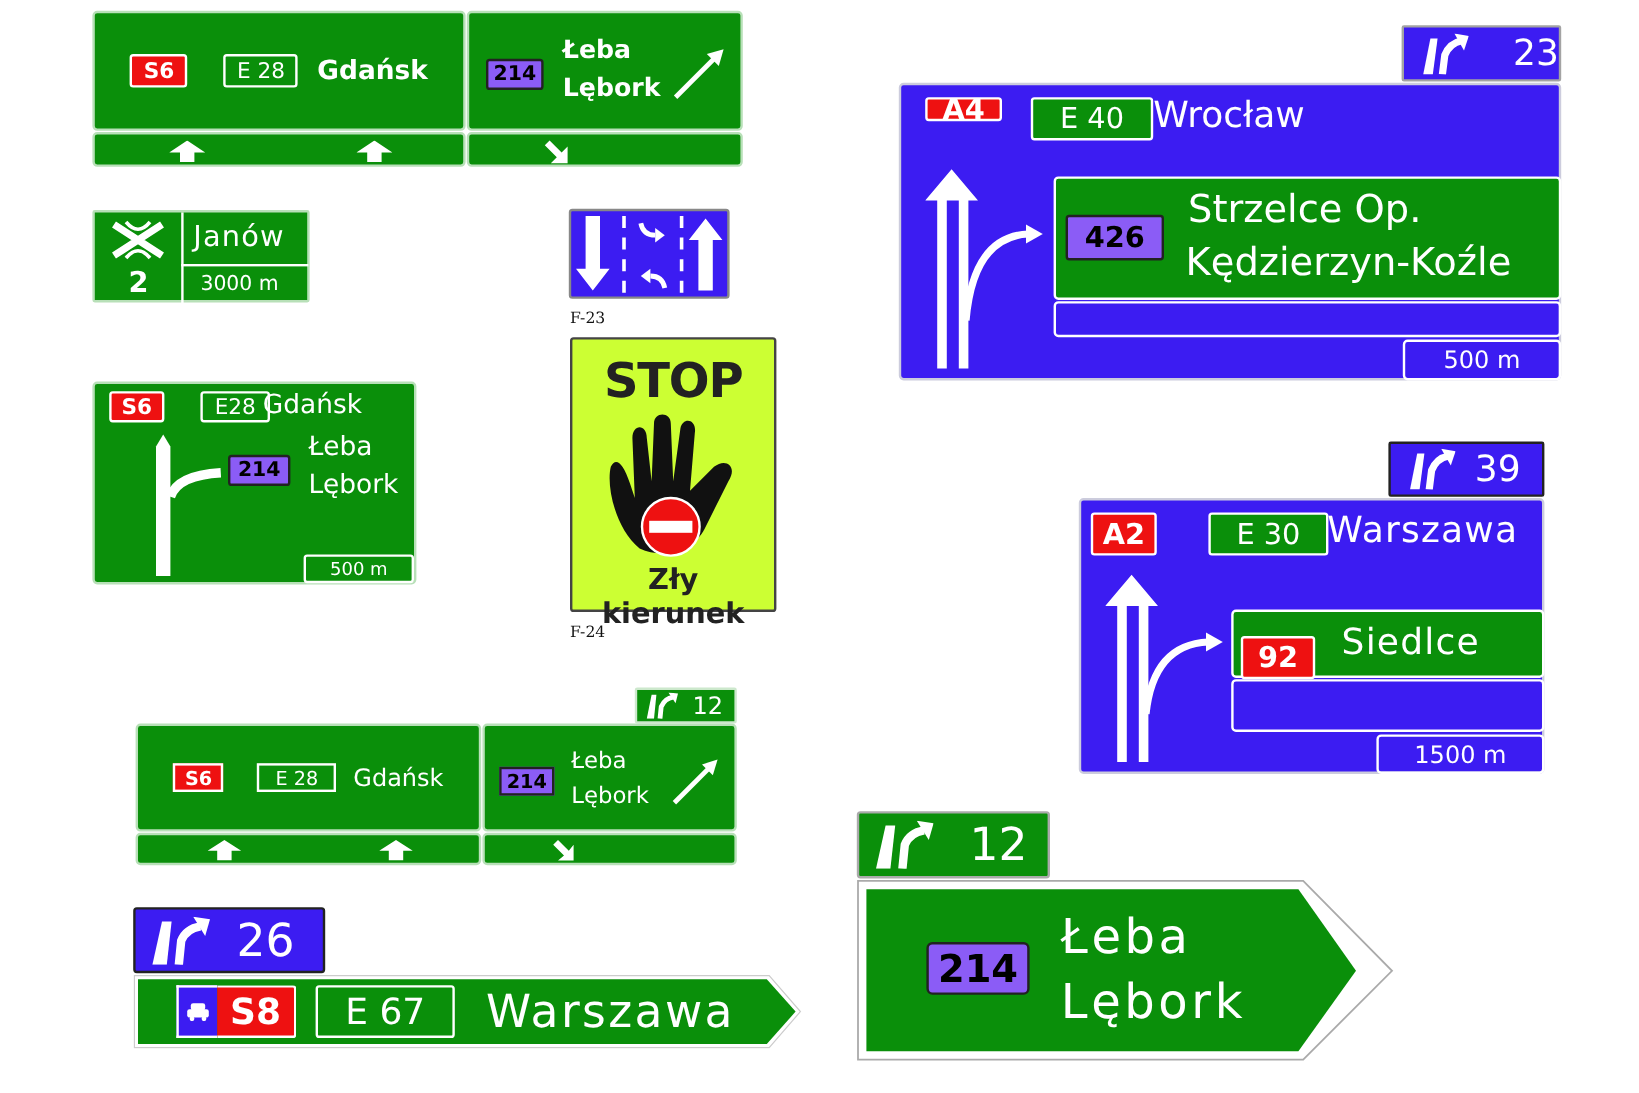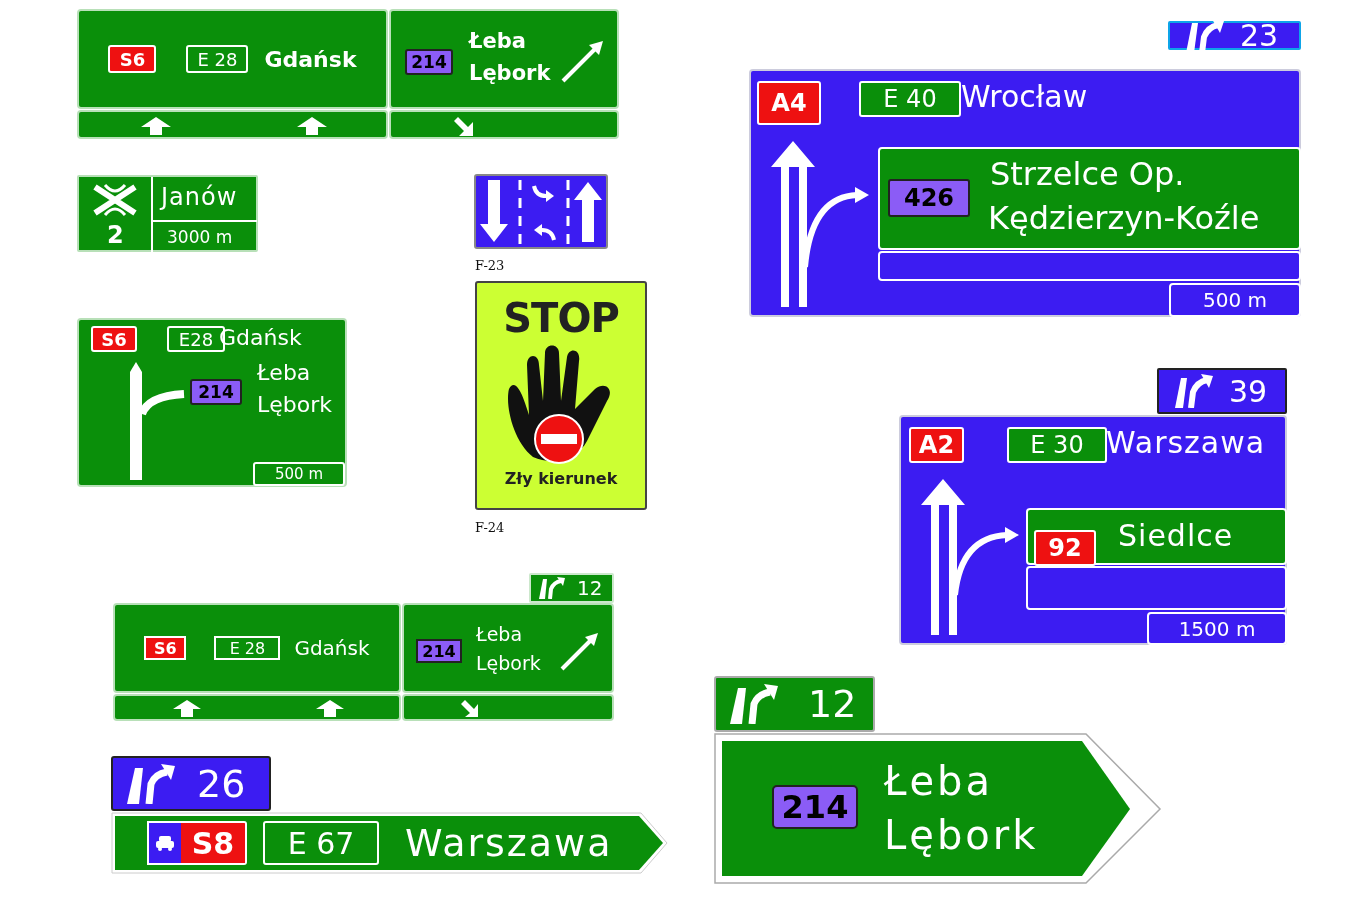--- a/index.html
+++ b/index.html
@@ -75,50 +75,50 @@
 </div>
 <span class="abs caption" style="left:475px;top:258px;">F-23</span>
 
 <div class="abs" style="left:475px;top:281px;width:172px;height:229px;background:#ccff33;border:2px solid #444;border-radius:3px;">
   <span class="abs" style="left:0;width:168px;top:12px;text-align:center;font-size:40px;font-weight:bold;color:#222;letter-spacing:-1px;">STOP</span>
   <svg class="abs" style="left:26px;top:62px" width="118" height="124">
     <path d="M30,112 C10,96 2,60 6,44 C10,36 16,40 22,58 L26,70 L24,20 C24,8 36,8 36,20 L40,56 L42,8 C42,-2 56,-2 56,8 L58,56 L64,12 C66,2 78,4 76,16 L72,64 L92,44 C102,36 112,44 104,56 L84,96 C76,112 52,122 30,112 Z" fill="#111"></path>
     <circle cx="56" cy="94" r="24" fill="#ee1111" stroke="#fff" stroke-width="2"></circle>
     <rect x="38" y="89" width="36" height="10" fill="#fff"></rect>
   </svg>
-  <span class="abs" style="left:0;width:168px;top:186px;text-align:center;font-size:16px;font-weight:bold;color:#222;">Zły kierunek</span>
+  <span class="abs" style="left:0;width:168px;top:186px;text-align:center;font-size:24px;font-weight:bold;color:#222;">Zły kierunek</span>
 </div>
 <span class="abs caption" style="left:475px;top:520px;">F-24</span>
 
 <div class="abs green panel" style="left:77px;top:318px;width:270px;height:169px;">
   <span class="abs badge b-red" style="left:12px;top:6px;font-size:18px;width:46px;height:26px;">S6</span>
   <span class="abs badge b-grn" style="left:68px;top:6px;font-size:18px;width:58px;height:26px;font-weight:normal;">E28</span>
   <span class="abs wt" style="left:140px;top:5px;font-size:22px;font-weight:normal;">Gdańsk</span>
   <svg class="abs" style="left:45px;top:40px" width="70" height="122">
     <polygon points="6,12 12,2 18,12 18,120 6,120" fill="#fff"></polygon>
     <path d="M18,54 Q24,36 60,34" stroke="#fff" stroke-width="8" fill="none"></path>
   </svg>
   <span class="abs badge b-ylw" style="left:111px;top:59px;font-size:17px;width:52px;height:26px;">214</span>
   <span class="abs wt" style="left:178px;top:40px;font-size:22px;font-weight:normal;">Łeba</span>
   <span class="abs wt" style="left:178px;top:72px;font-size:22px;font-weight:normal;">Lębork</span>
   <div class="abs flexc" style="left:174px;top:142px;width:92px;height:24px;border:2px solid #fff;border-radius:3px;justify-content:center;">
     <span class="wt" style="font-size:15px;font-weight:normal;">500 m</span>
   </div>
 </div>
 
-<div class="abs blue flexc" style="left:1168px;top:21px;width:133px;height:29px;border:2px solid #0ea5e9;border-radius:2px;padding-left:8px;gap:16px;">
+<div class="abs blue flexc" style="left:1168px;top:21px;width:133px;height:47px;border:2px solid #a3a3a3;border-radius:2px;padding-left:8px;gap:16px;justify-content:space-between;">
   <svg width="46" height="34">
       <polygon points="8,34 14,4 20,4 16,34" fill="#fff"></polygon>
       <path d="M24,34 L26,18 Q30,8 40,6" stroke="#fff" stroke-width="6" fill="none"></path>
       <polygon points="34,0 46,2 42,14" fill="#fff"></polygon>
     </svg>
   <span class="wt" style="font-size:30px;font-weight:normal;">23</span>
 </div>
 <div class="abs blue" style="left:749px;top:69px;width:552px;height:248px;border:2px solid #ccd;border-radius:4px;">
-  <span class="abs badge b-red" style="left:6px;top:10px;font-size:24px;width:64px;height:44px;">A4</span>
+  <span class="abs badge b-red" style="left:20px;top:10px;font-size:24px;width:64px;height:20px;">A4</span>
   <span class="abs badge b-grn" style="left:88px;top:10px;font-size:24px;width:102px;height:36px;font-weight:normal;">E 40</span>
   <span class="abs wt" style="left:210px;top:8px;font-size:30px;font-weight:normal;">Wrocław</span>
   <svg class="abs" style="left:20px;top:66px" width="100" height="174">
     <polygon points="0,30 22,4 44,30 36,30 36,170 28,170 28,30 18,30 18,170 10,170 10,30" fill="#fff"></polygon>
     <path d="M34,130 Q40,60 86,58" stroke="#fff" stroke-width="6" fill="none"></path>
     <polygon points="84,50 98,58 84,66" fill="#fff"></polygon>
   </svg>
   <div class="abs green" style="left:127px;top:76px;width:423px;height:103px;border:2px solid #fff;border-radius:4px;">
     <span class="abs badge b-ylw" style="left:8px;top:30px;font-size:24px;width:82px;height:38px;">426</span>
     <span class="abs wt" style="left:108px;top:50px;font-size:32px;font-weight:normal;">Kędzierzyn-Koźle</span>

